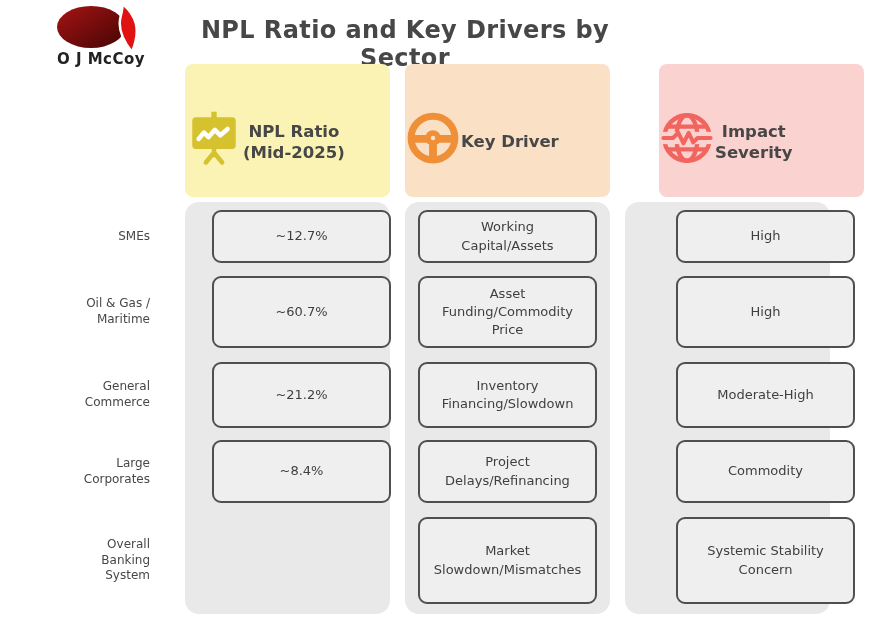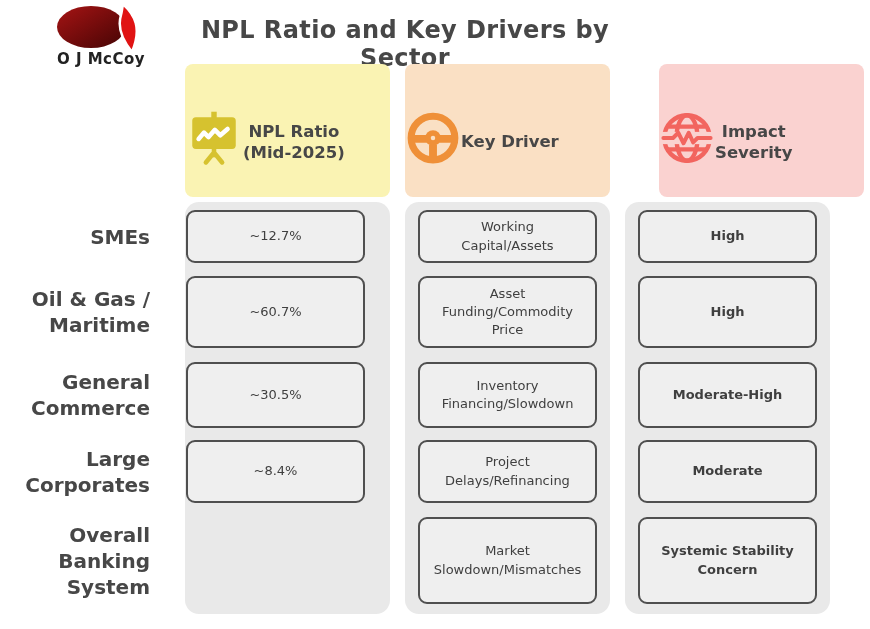--- a/index.html
+++ b/index.html
@@ -29,28 +29,28 @@
   .track{position:absolute;top:202px;width:205px;height:412px;border-radius:14px;
          background:var(--track_bg,#E9E9E9);}
   .t0{left:185px;} .t1{left:405px;} .t2{left:625px;}
 
   
   .cell{position:absolute;width:179px;box-sizing:border-box;
         border:2px solid var(--cell_border,#4F4F4F);border-radius:9px;
         background:var(--cell_bg,#EFEFEF);
         display:flex;align-items:center;justify-content:center;text-align:center;
         font-size:13px;line-height:1.4;color:#3F3F3F;white-space:pre-line;padding:3px 6px;}
-  .x0{left:186px;} .x1{left:418px;} .x2{left:638px;font-weight:bold;}
+  .x0{left:212px;} .x1{left:418px;} .x2{left:676px;}
   .r0{top:210px;height:53px;} .r1{top:276px;height:72px;} .r2{top:362px;height:66px;}
   .r3{top:440px;height:63px;} .r4{top:517px;height:87px;}
 
   
   .rowlabel{position:absolute;left:0;width:152px;box-sizing:border-box;padding-right:2px;
             display:flex;align-items:center;justify-content:flex-end;text-align:right;
-            font-weight:bold;font-size:20px;line-height:1.3;color:var(--ink,#474747);
+            font-weight:normal;font-size:12px;line-height:1.3;color:var(--ink,#474747);
             white-space:pre-line;}
 
   .gold{color:var(--gold,#D6C22F);}
   .orange{color:var(--orange,#EF9038);}
   .coral{color:var(--coral,#F2655F);}
 </style>
 </head>
 <body>
 
 <div class="canvas">
@@ -121,35 +121,35 @@
   <div class="rowlabel r2">General
 Commerce</div>
   <div class="rowlabel r3">Large
 Corporates</div>
   <div class="rowlabel r4">Overall
 Banking
 System</div>
 
   <div class="cell x0 r0">~12.7%</div>
   <div class="cell x0 r1">~60.7%</div>
-  <div class="cell x0 r2">~30.5%</div>
+  <div class="cell x0 r2">~21.2%</div>
   <div class="cell x0 r3">~8.4%</div>
 
   <div class="cell x1 r0">Working
 Capital/Assets</div>
   <div class="cell x1 r1">Asset
 Funding/Commodity
 Price</div>
   <div class="cell x1 r2">Inventory
 Financing/Slowdown</div>
   <div class="cell x1 r3">Project
 Delays/Refinancing</div>
   <div class="cell x1 r4">Market
 Slowdown/Mismatches</div>
 
   <div class="cell x2 r0">High</div>
   <div class="cell x2 r1">High</div>
   <div class="cell x2 r2">Moderate-High</div>
-  <div class="cell x2 r3">Moderate</div>
+  <div class="cell x2 r3">Commodity</div>
   <div class="cell x2 r4">Systemic Stability
 Concern</div>
 
 </div>
 
 </body></html>

